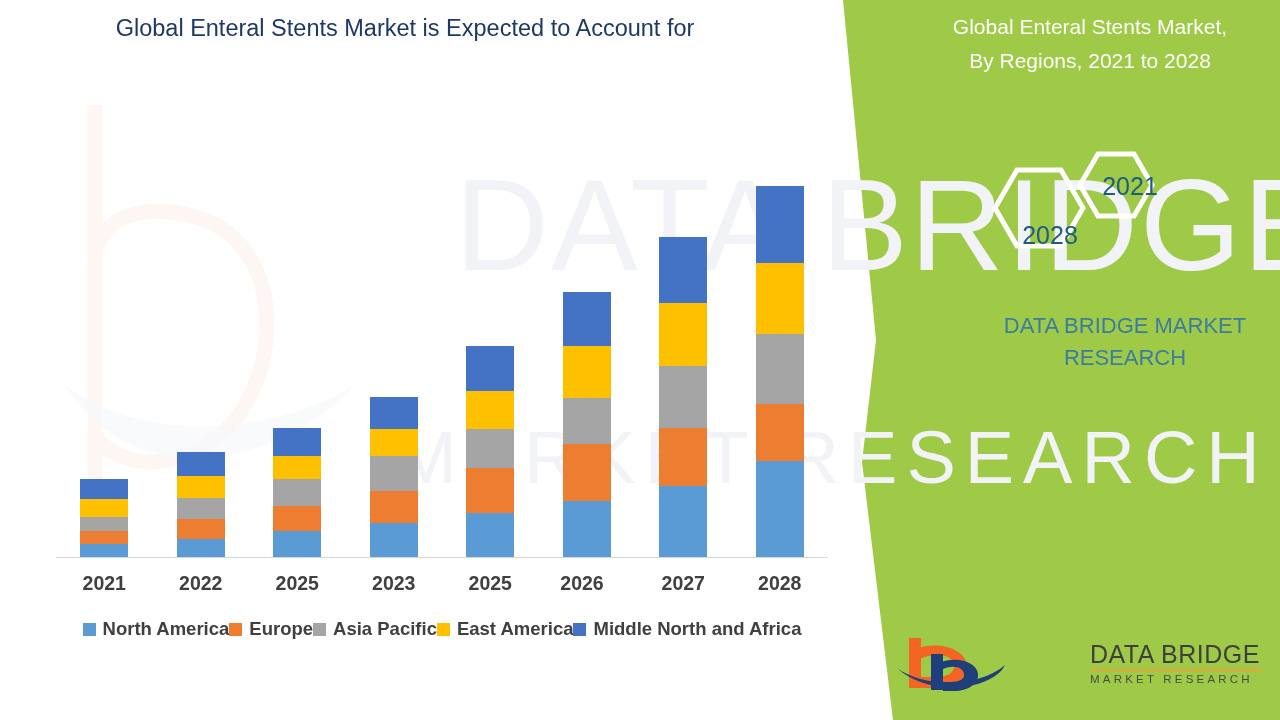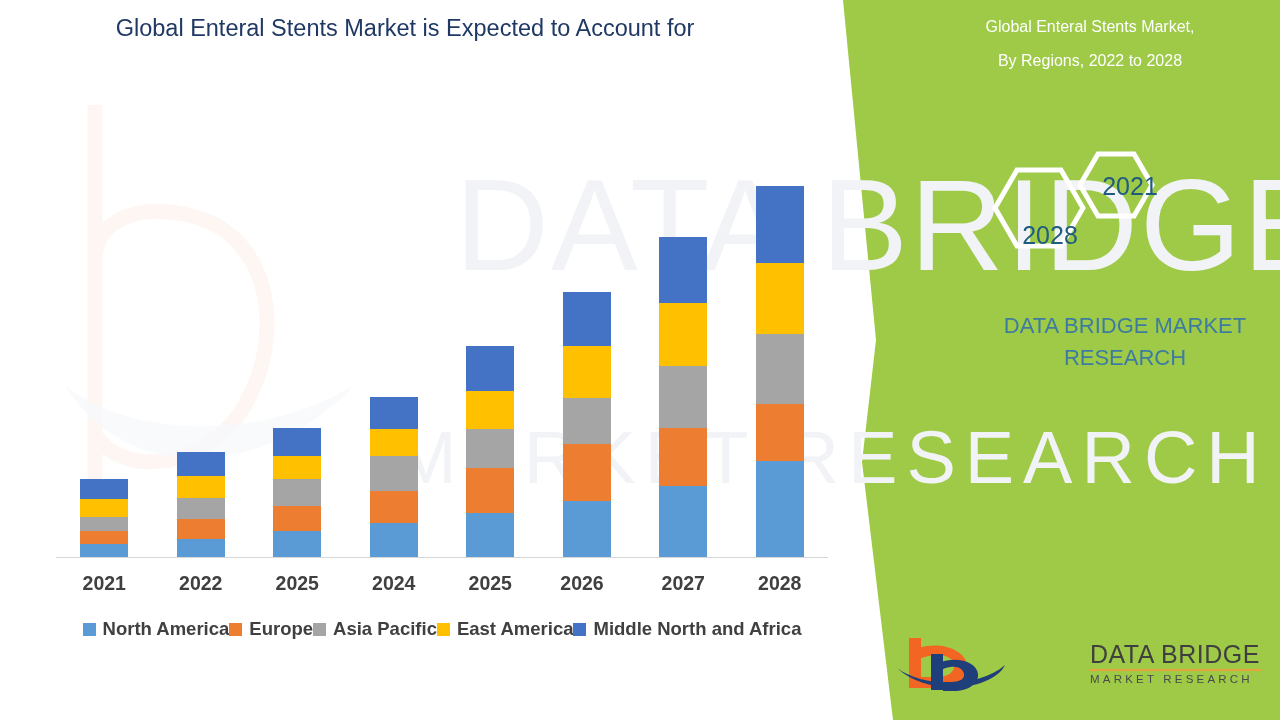--- a/index.html
+++ b/index.html
@@ -63,21 +63,21 @@
     position:absolute; left:56px; top:616px; width:772px; height:26px;
     display:flex; align-items:center; justify-content:center; 
   }
   .legend-item { display:flex; align-items:center; gap:7px; }
   .legend-swatch { width:13px; height:13px; display:block; }
   .legend-label { color:#404040; font-size:18.5px; font-weight:700; white-space:nowrap; }
 
   
   #rp-title {
     position:absolute; left:915px; top:10px; width:350px;
-    text-align:center; color:#ffffff; font-size:16px; line-height:34px; font-weight:400;
+    text-align:center; color:#ffffff; font-size:21px; line-height:34px; font-weight:400;
   }
   #hexes { position:absolute; left:985px; top:138px; width:200px; height:140px; }
   .hex-label {
     position:absolute; color:#1f5c80; font-size:25px; font-weight:400;
     text-align:center; white-space:nowrap;
   }
   #hex-2021-label { left:95px; top:172px; width:90px; }
   #hex-2028-label { left:1005px; top:221px; width:90px; }
 
   #rp-brand {
@@ -178,21 +178,21 @@
         <span class="seg" style="height: 70px; background: rgb(165, 165, 165);"></span>
         <span class="seg" style="height: 57px; background: rgb(237, 125, 49);"></span>
         <span class="seg" style="height: 97px; background: rgb(91, 155, 213);"></span>
       </div>
     </div>
   <div id="axis-line"></div>
   <div id="xlabels">
       <div class="xlabel" style="left: 0.25px;">2021</div>
       <div class="xlabel" style="left: 96.75px;">2022</div>
       <div class="xlabel" style="left: 193.25px;">2025</div>
-      <div class="xlabel" style="left: 289.75px;">2024</div>
+      <div class="xlabel" style="left: 289.75px;">2023</div>
       <div class="xlabel" style="left: 386.25px;">2025</div>
       <div class="xlabel" style="left: 478px;">2026</div>
       <div class="xlabel" style="left: 579.25px;">2027</div>
       <div class="xlabel" style="left: 675.75px;">2028</div>
     </div>
   <div id="legend">
       <div class="legend-item">
         <span class="legend-swatch" style="background: rgb(91, 155, 213);"></span>
         <span class="legend-label">North America</span>
       </div>
@@ -209,21 +209,21 @@
         <span class="legend-label">East America</span>
       </div>
       <div class="legend-item">
         <span class="legend-swatch" style="background: rgb(68, 114, 196);"></span>
         <span class="legend-label">Middle North and Africa</span>
       </div>
     </div>
 
   <div id="rp-title">
     <div>Global Enteral Stents Market,</div>
-    <div>By Regions, 2022 to 2028</div>
+    <div>By Regions, 2021 to 2028</div>
   </div>
 
   <svg id="hexes" viewBox="0 0 200 140">
 
     <polygon points="10,70 32,32 76,32 98,70 76,108 32,108" fill="none" stroke="#ffffff" stroke-width="5"></polygon>
 
     <polygon points="95,47 113,16 149,16 167,47 149,78 113,78" fill="none" stroke="#ffffff" stroke-width="5"></polygon>
   </svg>
   <div class="hex-label" id="hex-2021-label" style="left:1085px;top:172px;">2021</div>
   <div class="hex-label" id="hex-2028-label">2028</div>

